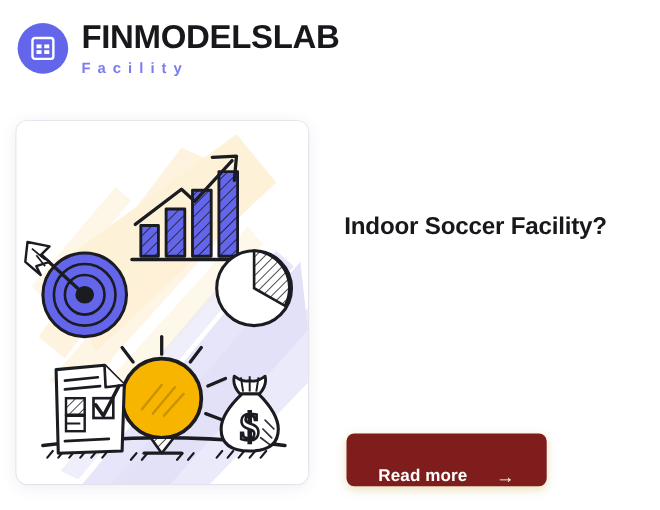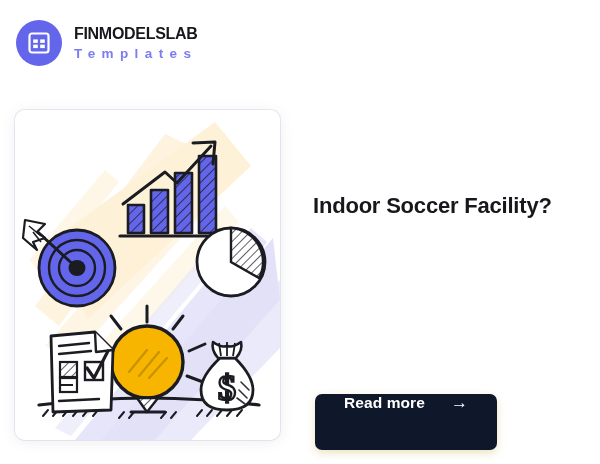--- a/index.html
+++ b/index.html
@@ -40,21 +40,21 @@
     flex: 0 0 auto;
   }
 
   #logo-words {
     display: flex;
     flex-direction: column;
     line-height: 1;
   }
 
   #logo-wordmark {
-    font-size: 16px;
+    font-size: 30px;
     font-weight: bold;
     color: #17171c;
     letter-spacing: -0.3px;
     white-space: nowrap;
   }
 
   #logo-sub {
     margin-top: 5px;
     font-size: 13.5px;
     font-weight: bold;
@@ -102,31 +102,31 @@
     line-height: 1.27;
     color: #17171c;
     letter-spacing: -0.2px;
   }
 
   #cta-button {
     position: absolute;
     left: 315px;
     top: 394px;
     width: 182px;
-    height: 56px;
+    height: 48px;
     border: none;
     border-radius: 7px;
-    background: #0f172a;
+    background: #7f1d1d;
     color: #ffffff;
     font-family: "Liberation Sans", sans-serif;
     font-size: 15.5px;
     font-weight: bold;
     letter-spacing: 0.1px;
     display: flex;
-    align-items: flex-start;
+    align-items: flex-end;
     justify-content: center;
     gap: 26px;
     cursor: pointer;
     box-shadow: 0 3px 9px rgba(180, 140, 10, 0.26);
   }
 
   #cta-arrow {
     font-size: 17px;
     line-height: 1;
     font-weight: bold;
@@ -142,21 +142,21 @@
       <svg width="24" height="24" viewBox="0 0 24 24" aria-hidden="true">
         <rect x="2.5" y="2.5" width="19" height="19" rx="2.4" fill="none" stroke="#ffffff" stroke-width="2.2"></rect>
         <rect x="6.2" y="8.4" width="4.6" height="3.5" fill="#ffffff"></rect>
         <rect x="13.2" y="8.4" width="4.6" height="3.5" fill="#ffffff"></rect>
         <rect x="6.2" y="13.6" width="4.6" height="3.5" fill="#ffffff"></rect>
         <rect x="13.2" y="13.6" width="4.6" height="3.5" fill="#ffffff"></rect>
       </svg>
     </div>
     <div id="logo-words">
       <div id="logo-wordmark">FINMODELSLAB</div>
-      <div id="logo-sub">Templates</div>
+      <div id="logo-sub">Facility</div>
     </div>
   </div>
 
   <div id="illustration-card">
     <svg id="illustration-svg" viewBox="0 0 265 330">
       <defs>
         <pattern id="hatchPurple" width="7" height="7" patternTransform="rotate(45)" patternUnits="userSpaceOnUse">
           <rect width="7" height="7" fill="#6366ea"></rect>
           <line x1="0" y1="0" x2="0" y2="7" stroke="#1b1b22" stroke-width="1.5"></line>
         </pattern>

